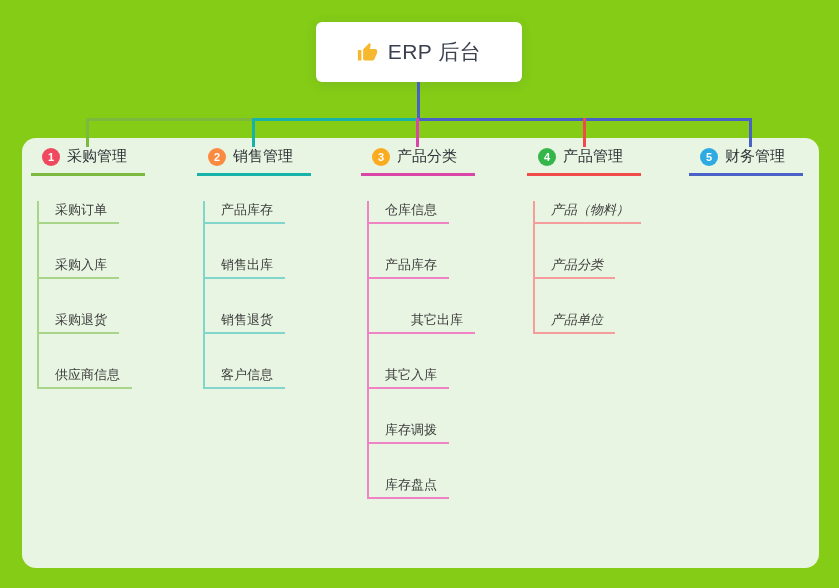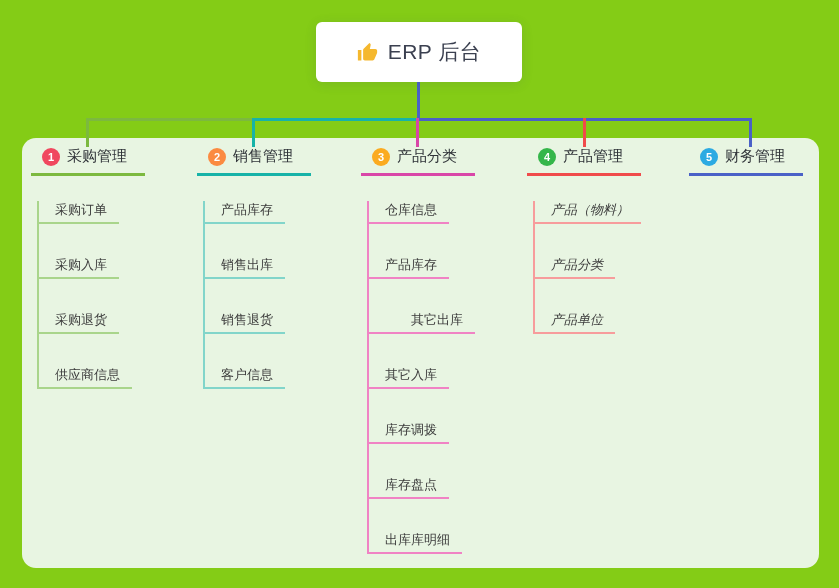--- a/index.html
+++ b/index.html
@@ -99,21 +99,20 @@
         <span class="badge" style="background: rgb(251, 171, 32);">3</span>
         <span class="branch-label">产品分类</span>
       </div>
       <div class="children" style="border-left-color: rgb(240, 131, 196);">
           <div class="child" style="border-bottom-color: rgb(240, 131, 196);">仓库信息</div>
           <div class="child" style="border-bottom-color: rgb(240, 131, 196);">产品库存</div>
           <div class="child" style="border-bottom-color: rgb(240, 131, 196); padding-left: 42px;">其它出库</div>
           <div class="child" style="border-bottom-color: rgb(240, 131, 196);">其它入库</div>
           <div class="child" style="border-bottom-color: rgb(240, 131, 196);">库存调拨</div>
           <div class="child" style="border-bottom-color: rgb(240, 131, 196);">库存盘点</div>
-          <div class="child" style="border-bottom-color: rgb(240, 131, 196);">出库库明细</div>
         </div>
     </div>
 
     <div class="branch" style="left: 527px;">
       <div class="branch-header" style="border-bottom-color: rgb(240, 75, 75);">
         <span class="badge" style="background: rgb(53, 182, 74);">4</span>
         <span class="branch-label">产品管理</span>
       </div>
       <div class="children" style="border-left-color: rgb(247, 156, 156); font-style: italic;">
           <div class="child" style="border-bottom-color: rgb(247, 156, 156);">产品（物料）</div>

